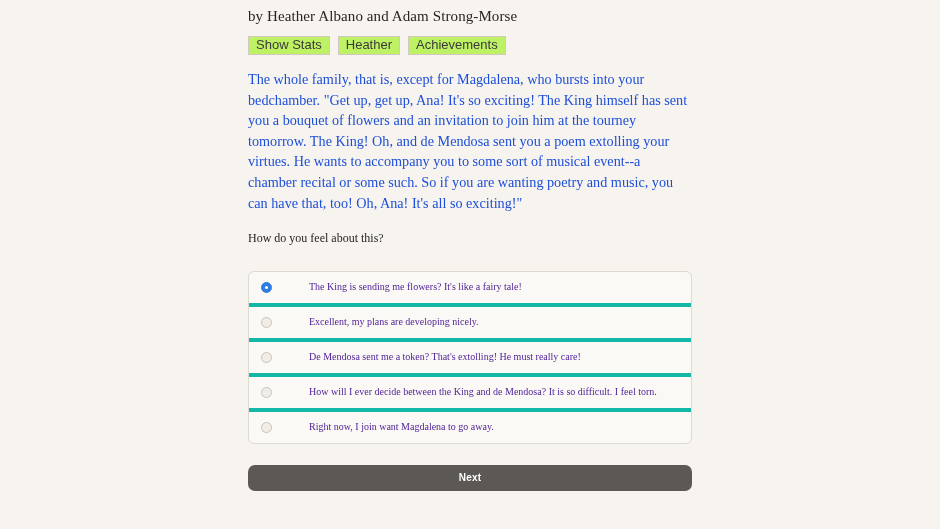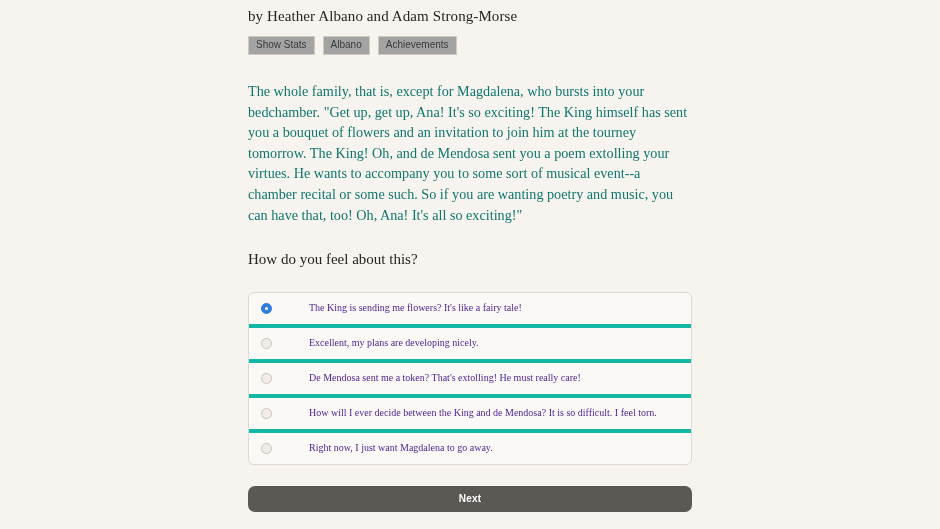--- a/index.html
+++ b/index.html
@@ -40,42 +40,42 @@
 
   .stat-buttons {
     margin-top: 10px;
     display: flex;
     gap: 8px;
     align-items: center;
   }
 
   .stat-button {
     font-family: "Liberation Sans", "DejaVu Sans", sans-serif;
-    font-size: 10px;
+    font-size: 13px;
     line-height: 10px;
     color: #3a3a3a;
-    background: #a3a3a3;
+    background: #bef264;
     border: 1px solid #cfc9c0;
     border-radius: 0;
     padding: 3px 7px 4px 7px;
     cursor: pointer;
     white-space: nowrap;
   }
 
   .story-text {
-    margin-top: 26px;
+    margin-top: 14px;
     font-size: 14.2px;
     line-height: 20.6px;
-    color: #0f766e;
+    color: #1d4ed8;
     text-align: left;
   }
 
   .question {
-    margin-top: 24px;
-    font-size: 15px;
+    margin-top: 15px;
+    font-size: 12px;
     line-height: 20.6px;
     color: #262320;
   }
 
   .choices {
     margin-top: 22px;
     border: 1px solid #ddd8d0;
     border-radius: 6px;
     background: #fbf9f6;
     overflow: hidden;
@@ -149,21 +149,21 @@
 </head>
 <body>
 
 <div class="page">
   <div class="column">
 
     <div class="byline">by Heather Albano and Adam Strong-Morse</div>
 
     <div class="stat-buttons">
       <button class="stat-button">Show Stats</button>
-      <button class="stat-button">Albano</button>
+      <button class="stat-button">Heather</button>
       <button class="stat-button">Achievements</button>
     </div>
 
     <div class="story-text">The whole family, that is, except for Magdalena, who bursts into your bedchamber. "Get up, get up, Ana! It's so exciting! The King himself has sent you a bouquet of flowers and an invitation to join him at the tourney tomorrow. The King! Oh, and de Mendosa sent you a poem extolling your virtues. He wants to accompany you to some sort of musical event--a chamber recital or some such. So if you are wanting poetry and music, you can have that, too! Oh, Ana! It's all so exciting!"</div>
 
     <div class="question">How do you feel about this?</div>
 
     <div class="choices">
       <div class="choice">
         <span class="radio selected"></span>
@@ -176,20 +176,20 @@
       <div class="choice">
         <span class="radio"></span>
         <span class="choice-label">De Mendosa sent me a token? That's extolling! He must really care!</span>
       </div>
       <div class="choice">
         <span class="radio"></span>
         <span class="choice-label">How will I ever decide between the King and de Mendosa? It is so difficult. I feel torn.</span>
       </div>
       <div class="choice">
         <span class="radio"></span>
-        <span class="choice-label">Right now, I just want Magdalena to go away.</span>
+        <span class="choice-label">Right now, I join want Magdalena to go away.</span>
       </div>
     </div>
 
     <button class="next-button">Next</button>
 
   </div>
 </div>
 
 </body></html>

